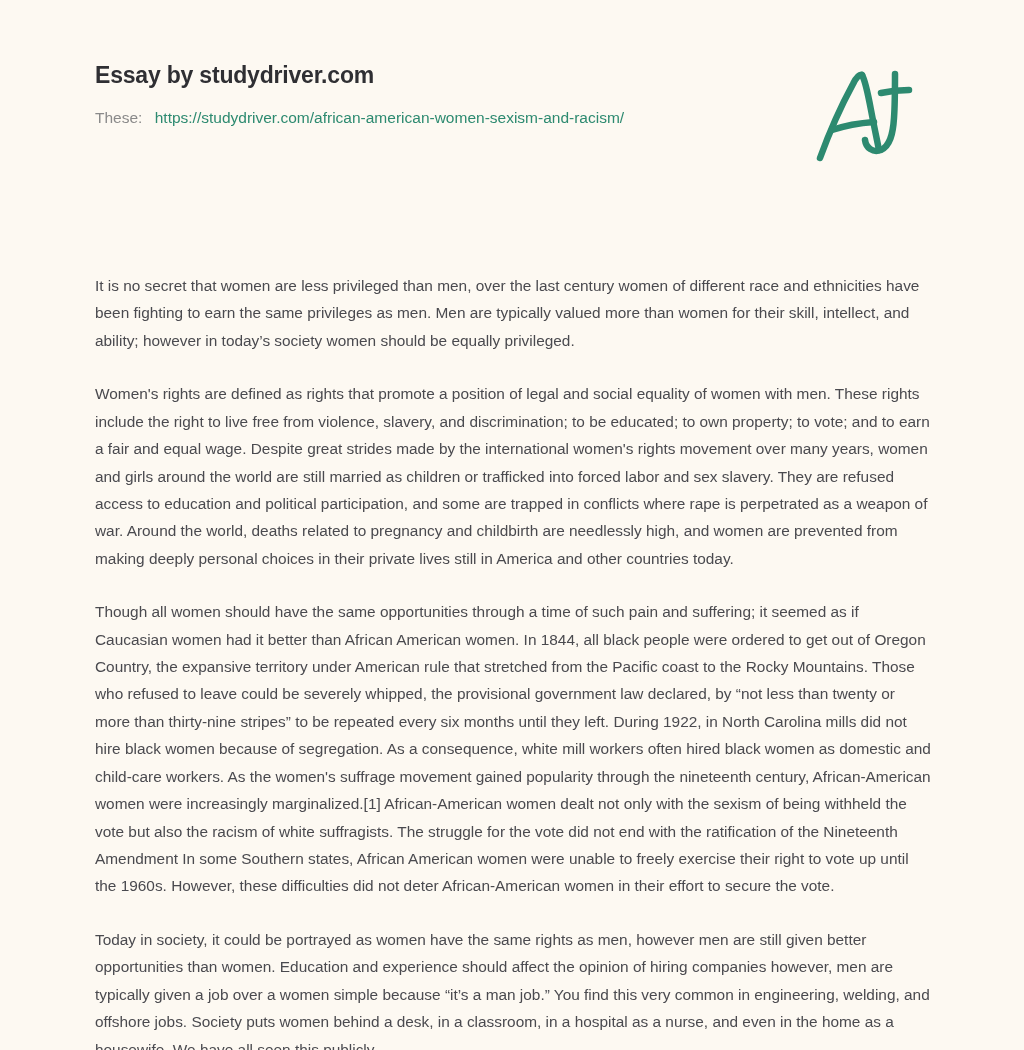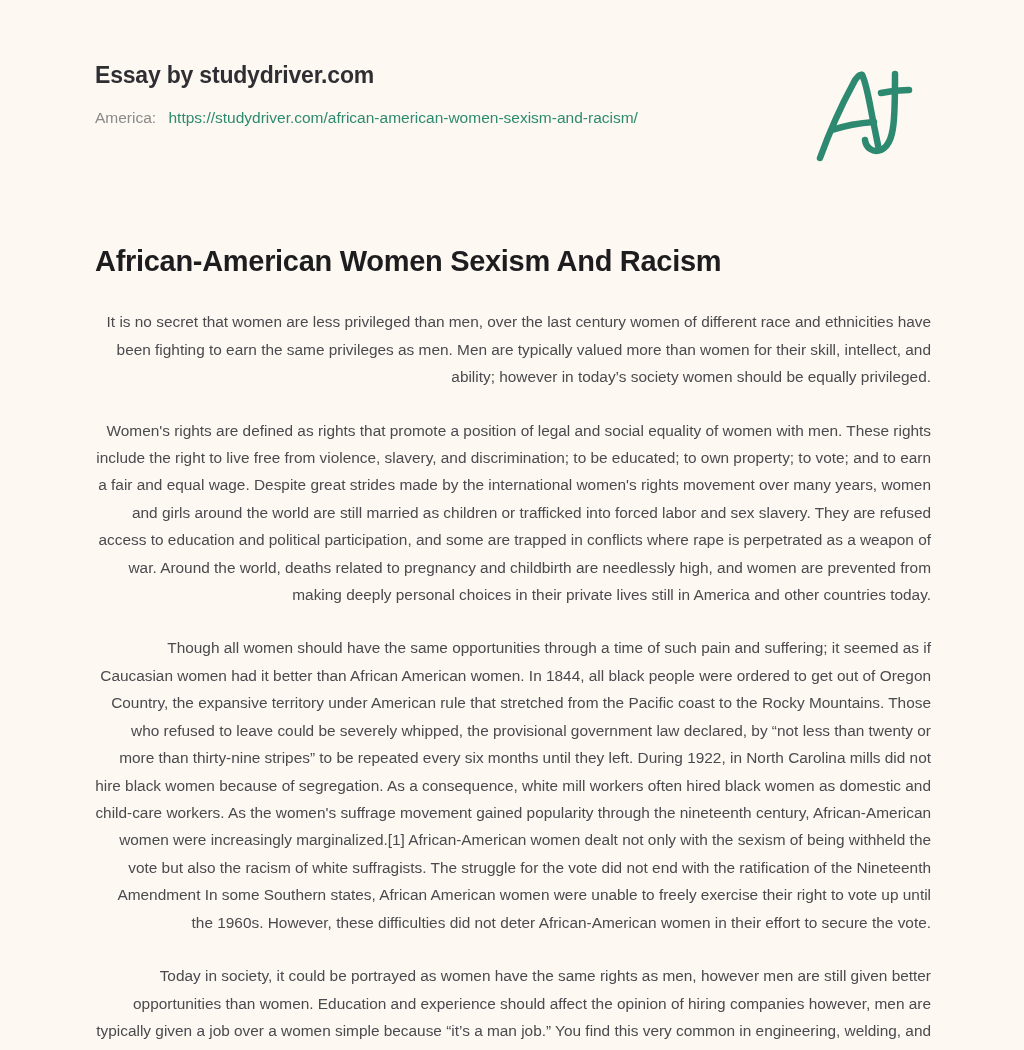--- a/index.html
+++ b/index.html
@@ -104,39 +104,39 @@
 
   .article-body {
     margin-top: 29px;
   }
 
   .article-body p {
     margin: 0 0 26px 0;
     font-size: 15.4px;
     line-height: 1.78;
     color: #4a4a4f;
-    text-align: right;
+    text-align: left;
   }
 
   .article-body p:last-child {
     margin-bottom: 0;
   }
 </style>
 </head>
 <body>
 
 <div class="page">
 
   <div class="header">
 
     <div class="header-text">
       <h1 class="essay-by">Essay by studydriver.com</h1>
 
       <p class="source-line">
-        <span class="source-label">America:</span>
+        <span class="source-label">These:</span>
         <span class="source-url">https://studydriver.com/african-american-women-sexism-and-racism/</span>
       </p>
     </div>
 
     <div class="logo">
       <svg viewBox="0 0 120 110" xmlns="http://www.w3.org/2000/svg">
         <g fill="none" stroke="#2d8a70" stroke-width="6.5" stroke-linecap="round" stroke-linejoin="round">
 
           <path d="M12 98 C 20 76, 33 46, 45 24 C 48 18, 51 14, 54 15"></path>
 
@@ -149,21 +149,20 @@
           <path d="M87 14 C 87 26, 87 44, 86 58 C 85 74, 82 86, 73 90
                    C 65 93, 58 88, 57 80"></path>
         </g>
       </svg>
     </div>
 
   </div>
 
   <div class="article">
 
-    <h2 class="article-title">African-American Women Sexism And Racism</h2>
 
     <div class="article-body">
       <p>It is no secret that women are less privileged than men, over the last century women of different race and ethnicities have been fighting to earn the same privileges as men. Men are typically valued more than women for their skill, intellect, and ability; however in today’s society women should be equally privileged.</p>
       <p>Women's rights are defined as rights that promote a position of legal and social equality of women with men. These rights include the right to live free from violence, slavery, and discrimination; to be educated; to own property; to vote; and to earn a fair and equal wage. Despite great strides made by the international women's rights movement over many years, women and girls around the world are still married as children or trafficked into forced labor and sex slavery. They are refused access to education and political participation, and some are trapped in conflicts where rape is perpetrated as a weapon of war. Around the world, deaths related to pregnancy and childbirth are needlessly high, and women are prevented from making deeply personal choices in their private lives still in America and other countries today.</p>
       <p>Though all women should have the same opportunities through a time of such pain and suffering; it seemed as if Caucasian women had it better than African American women. In 1844, all black people were ordered to get out of Oregon Country, the expansive territory under American rule that stretched from the Pacific coast to the Rocky Mountains. Those who refused to leave could be severely whipped, the provisional government law declared, by “not less than twenty or more than thirty-nine stripes” to be repeated every six months until they left. During 1922, in North Carolina mills did not hire black women because of segregation. As a consequence, white mill workers often hired black women as domestic and child-care workers. As the women's suffrage movement gained popularity through the nineteenth century, African-American women were increasingly marginalized.[1] African-American women dealt not only with the sexism of being withheld the vote but also the racism of white suffragists. The struggle for the vote did not end with the ratification of the Nineteenth Amendment In some Southern states, African American women were unable to freely exercise their right to vote up until the 1960s. However, these difficulties did not deter African-American women in their effort to secure the vote.</p>
       <p>Today in society, it could be portrayed as women have the same rights as men, however men are still given better opportunities than women. Education and experience should affect the opinion of hiring companies however, men are typically given a job over a women simple because “it’s a man job.” You find this very common in engineering, welding, and offshore jobs. Society puts women behind a desk, in a classroom, in a hospital as a nurse, and even in the home as a housewife. We have all seen this publicly</p>
     </div>
 
   </div>
 

